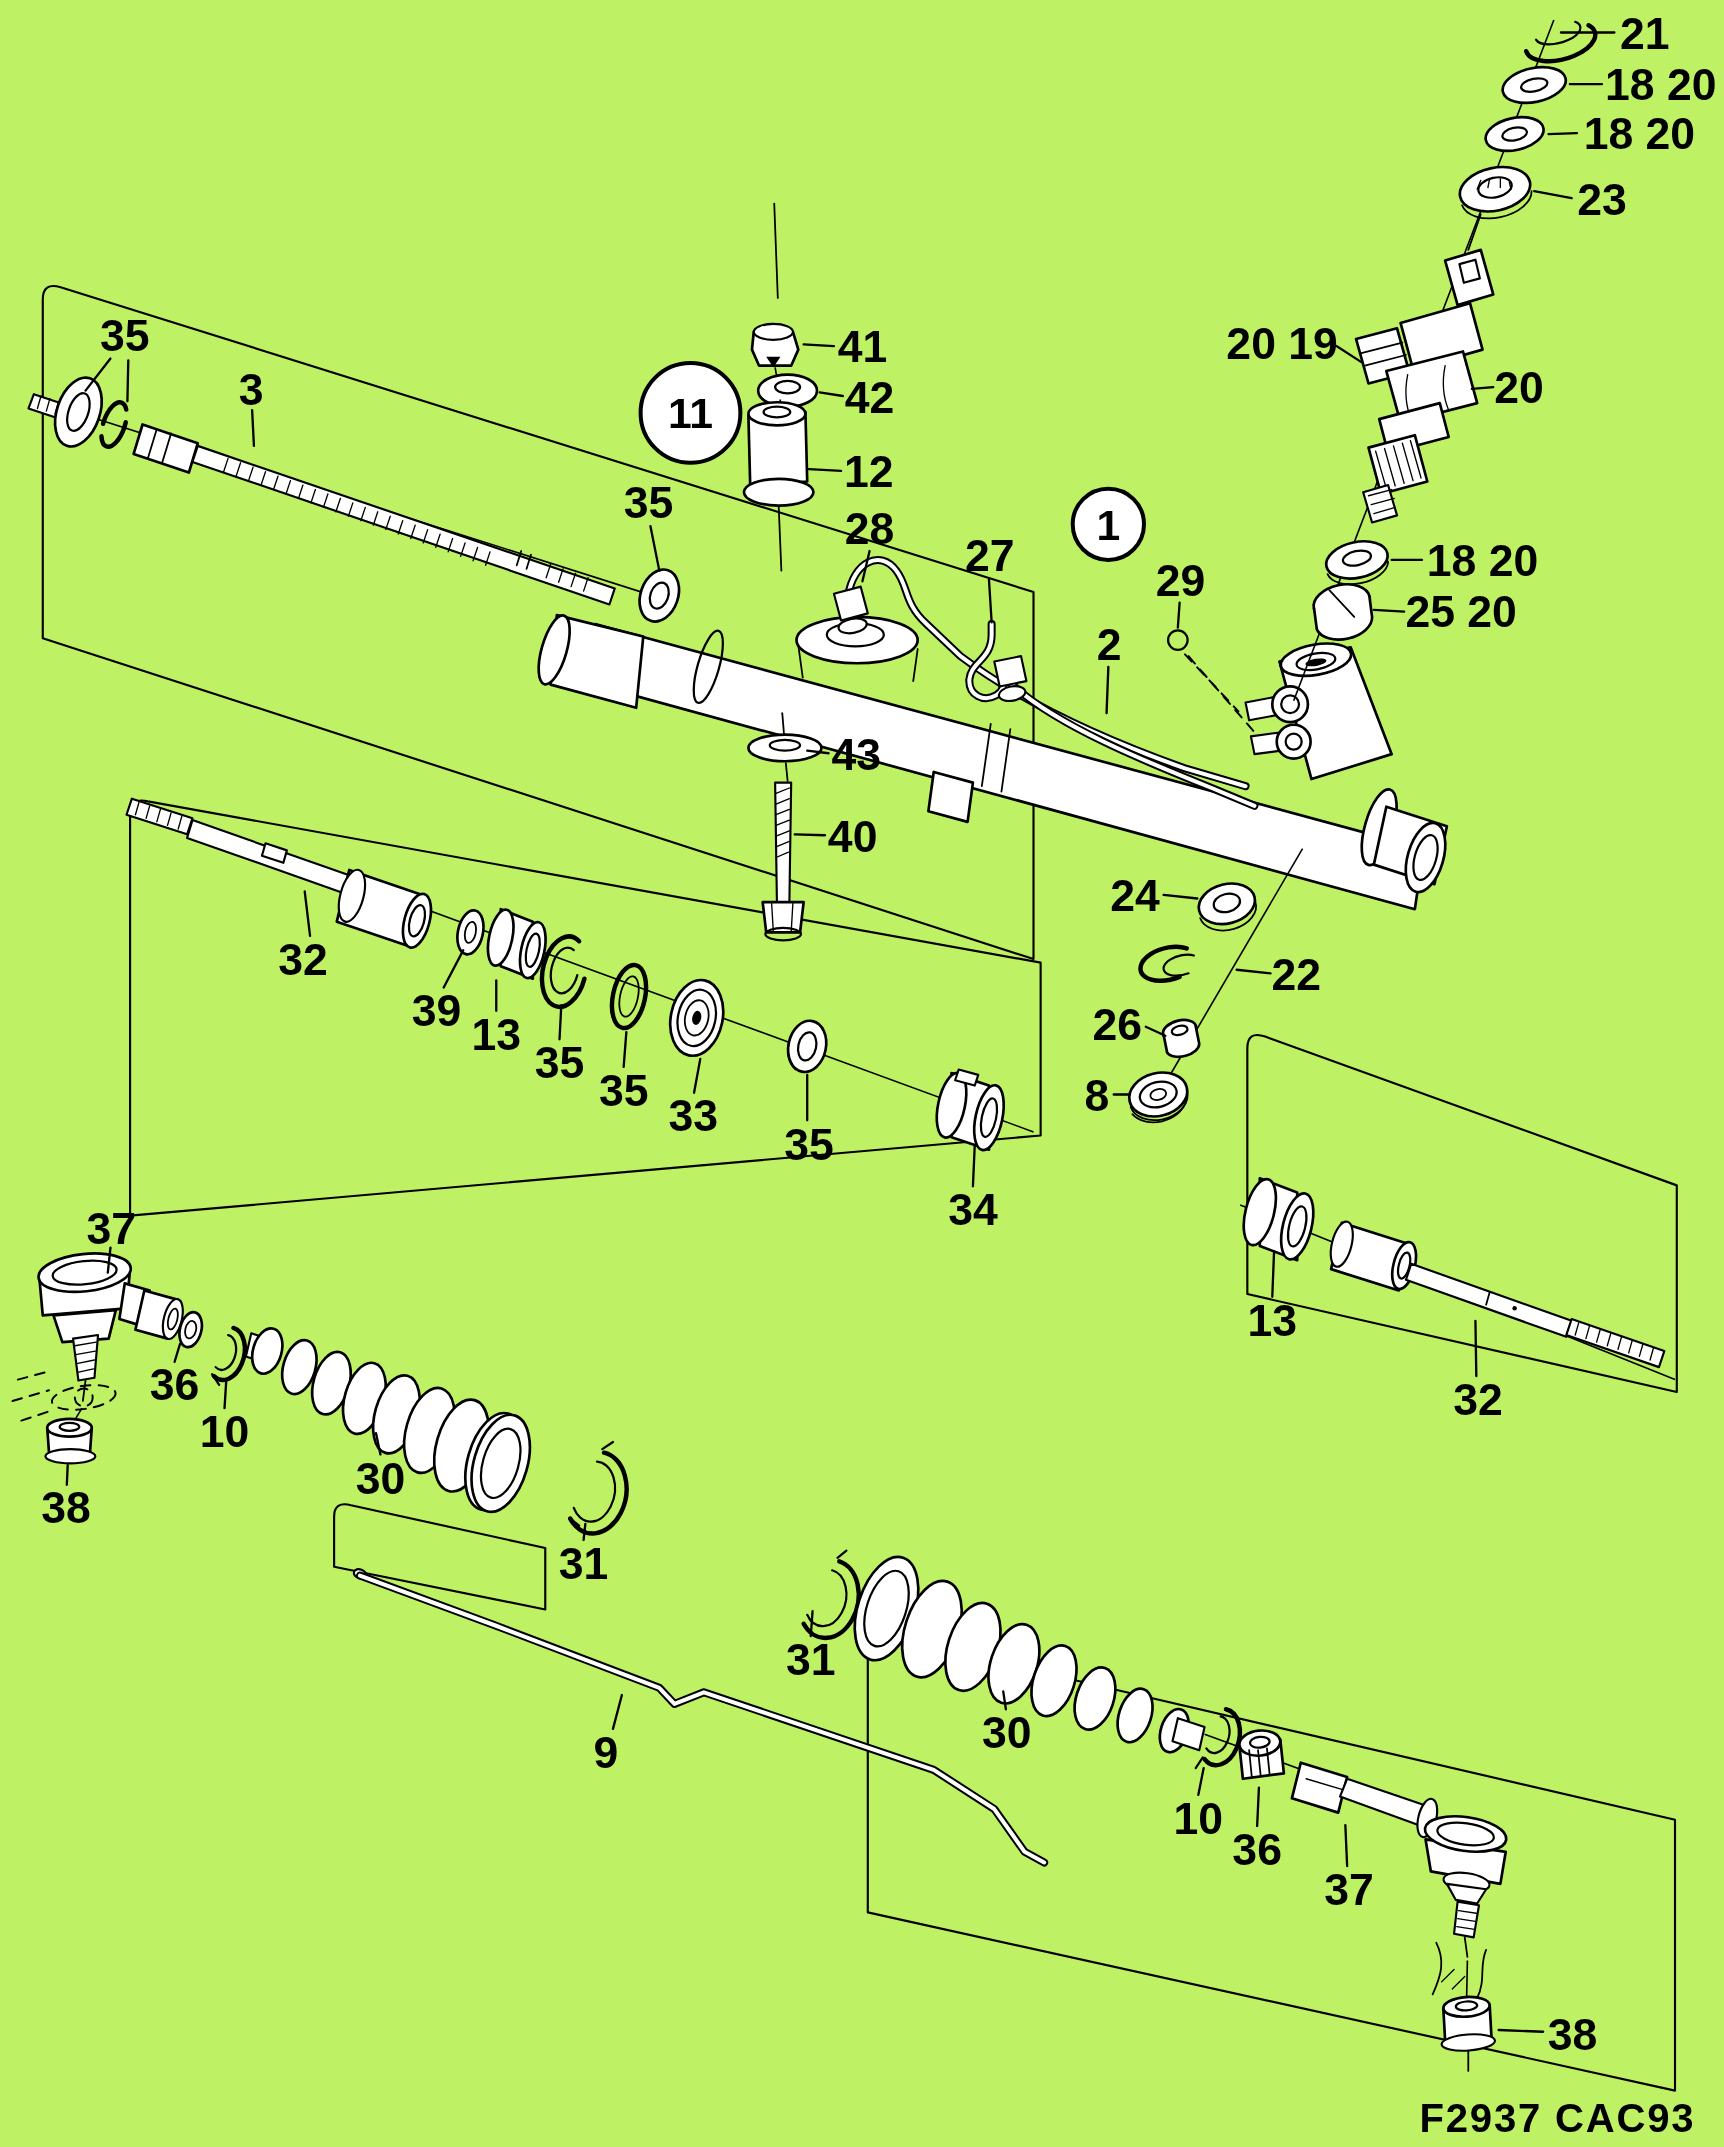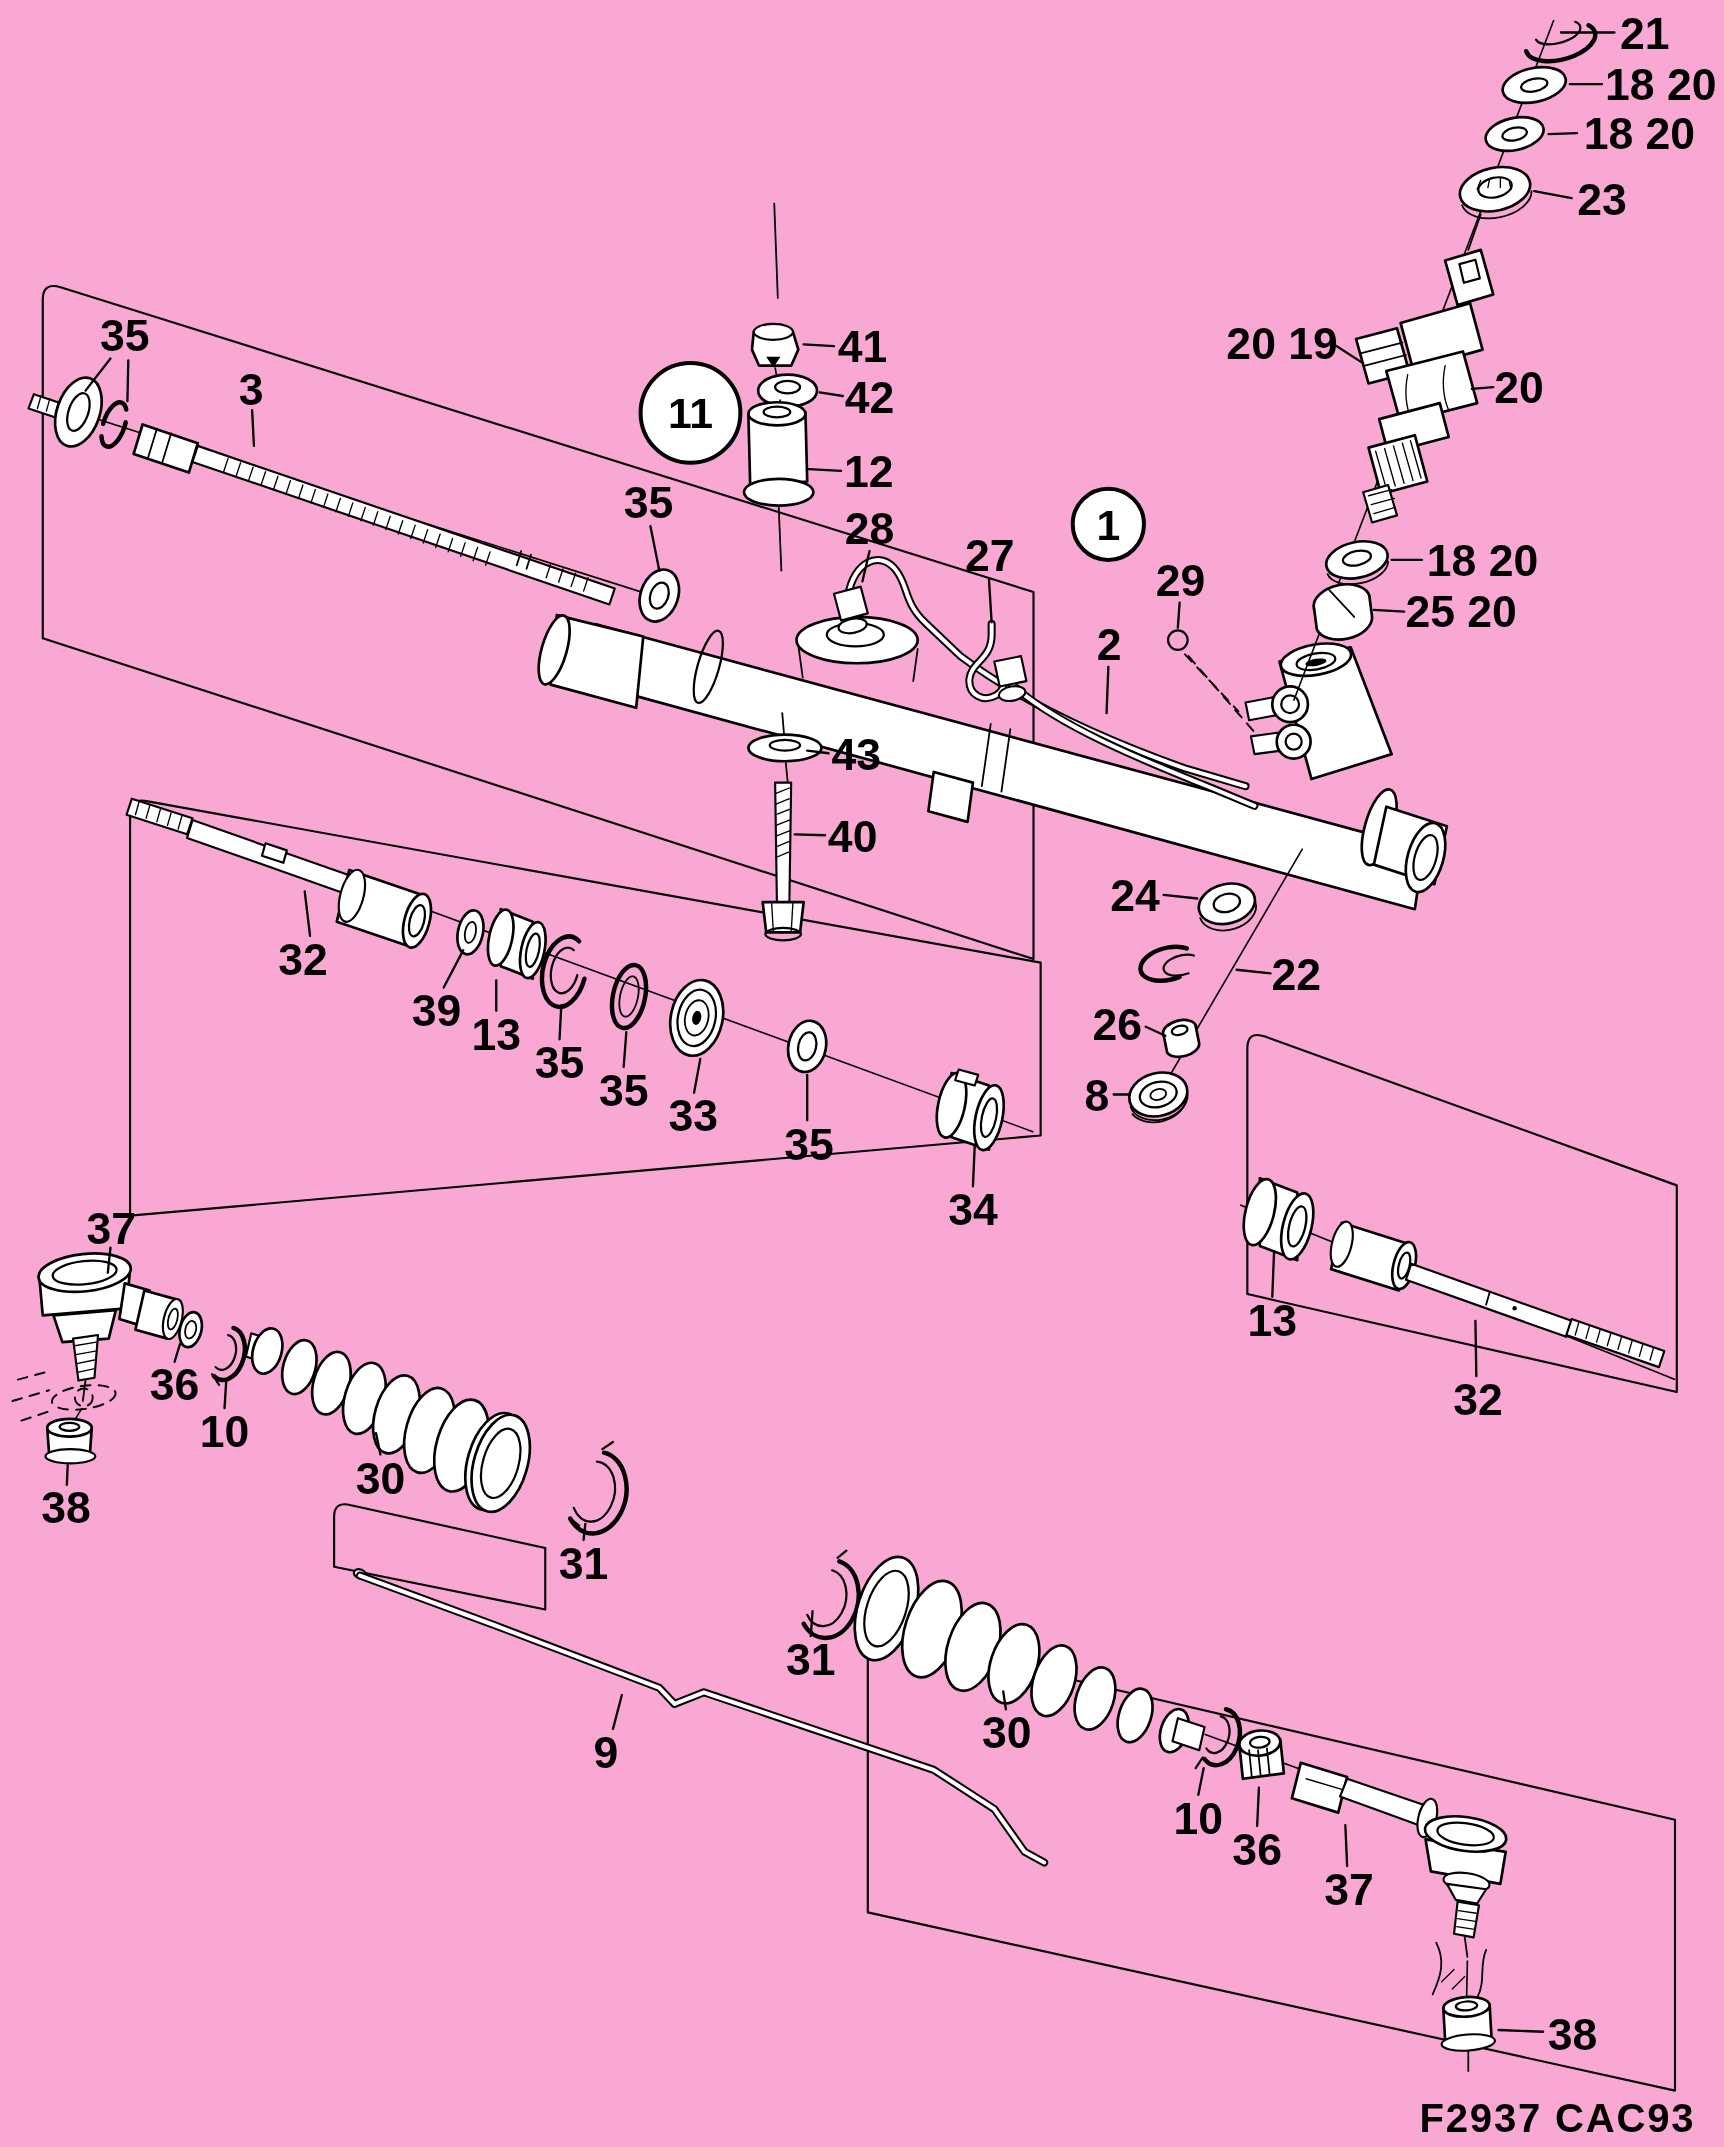--- a/index.html
+++ b/index.html
@@ -1,16 +1,16 @@
 <!DOCTYPE html>
 <html style="font-size:14.3px"><head>
 <meta charset="utf-8">
 <style>
   html,body { margin:0; padding:0; background:#fff; }
-  #stage { position:relative; width:1724px; height:2148px; background:#f9a8d4; overflow:hidden; }
+  #stage { position:relative; width:1724px; height:2148px; background:#bef264; overflow:hidden; }
   svg { display:block; }
   .p  { stroke:#000; fill:#fff; stroke-width:3;   stroke-linejoin:round; stroke-linecap:round; }
   .p2 { stroke:#000; fill:#fff; stroke-width:2.4; stroke-linejoin:round; stroke-linecap:round; }
   .l  { stroke:#000; fill:none; stroke-width:2;   stroke-linecap:round; }
   .l15{ stroke:#000; fill:none; stroke-width:1.5; stroke-linecap:round; }
   .ax { stroke:#000; fill:none; stroke-width:1.8; }
   .t  { stroke:#000; fill:none; stroke-width:5;   stroke-linecap:round; }
   .t2 { stroke:#000; fill:none; stroke-width:2.5; stroke-linecap:round; }
   .d  { stroke:#000; fill:none; stroke-width:2.2; stroke-dasharray:11 9; stroke-linecap:round; }
   .pan{ stroke:#000; fill:none; stroke-width:2.4; stroke-linejoin:round; }

